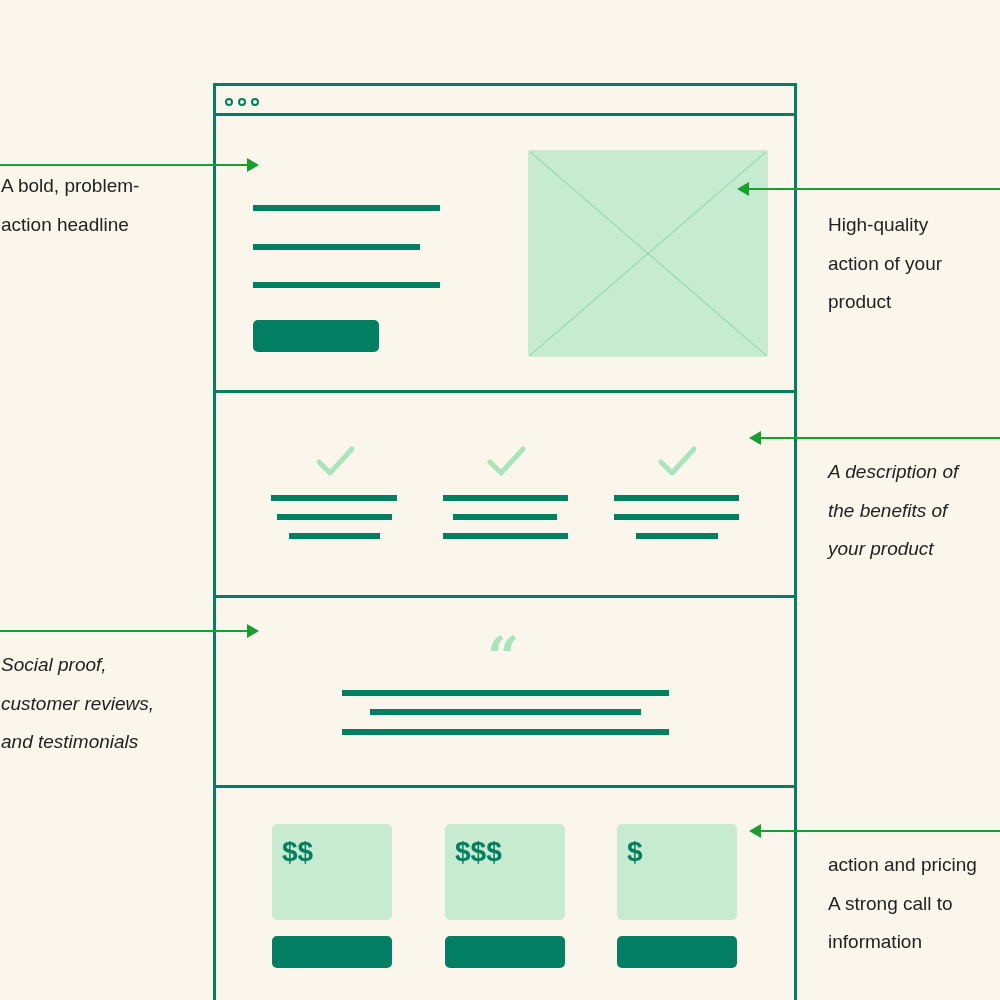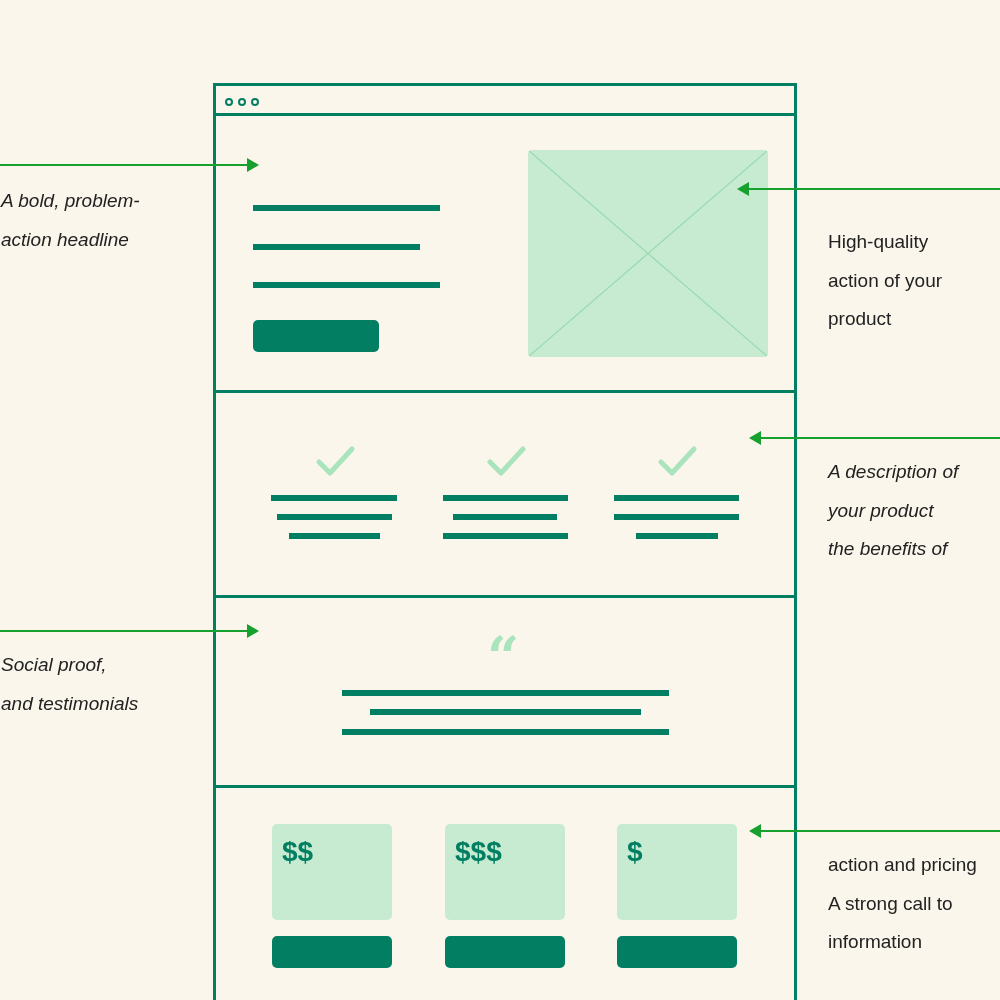--- a/index.html
+++ b/index.html
@@ -147,39 +147,40 @@
 
   <div class="arrow-line" style="left:760px; top:437px; width:240px;"></div>
   <div class="arrow-head-l" style="left:749px; top:431px;"></div>
 
   <div class="arrow-line" style="left:0; top:630px; width:248px;"></div>
   <div class="arrow-head-r" style="left:247px; top:624px;"></div>
 
   <div class="arrow-line" style="left:760px; top:830px; width:240px;"></div>
   <div class="arrow-head-l" style="left:749px; top:824px;"></div>
 
-  <div class="annot" style="left:1px; top:182px;font-style:italic;">
+  <div class="annot" style="left:1px; top:167px;">
     <div>A bold, problem-</div>
     <div>action headline</div>
   </div>
 
-  <div class="annot" style="left:828px; top:223px;">
+  <div class="annot" style="left:828px; top:206px;">
     <div>High-quality</div>
     <div>action of your</div>
     <div>product</div>
   </div>
 
   <div class="annot" style="left:828px; top:453px;font-style:italic;">
     <div>A description of</div>
+    <div>the benefits of</div>
     <div>your product</div>
-    <div>the benefits of</div>
   </div>
 
   <div class="annot" style="left:1px; top:646px;font-style:italic;">
     <div>Social proof,</div>
+    <div>customer reviews,</div>
     <div>and testimonials</div>
   </div>
 
   <div class="annot" style="left:828px; top:846px;">
     <div>action and pricing</div>
     <div>A strong call to</div>
     <div>information</div>
   </div>
 
 </div>

